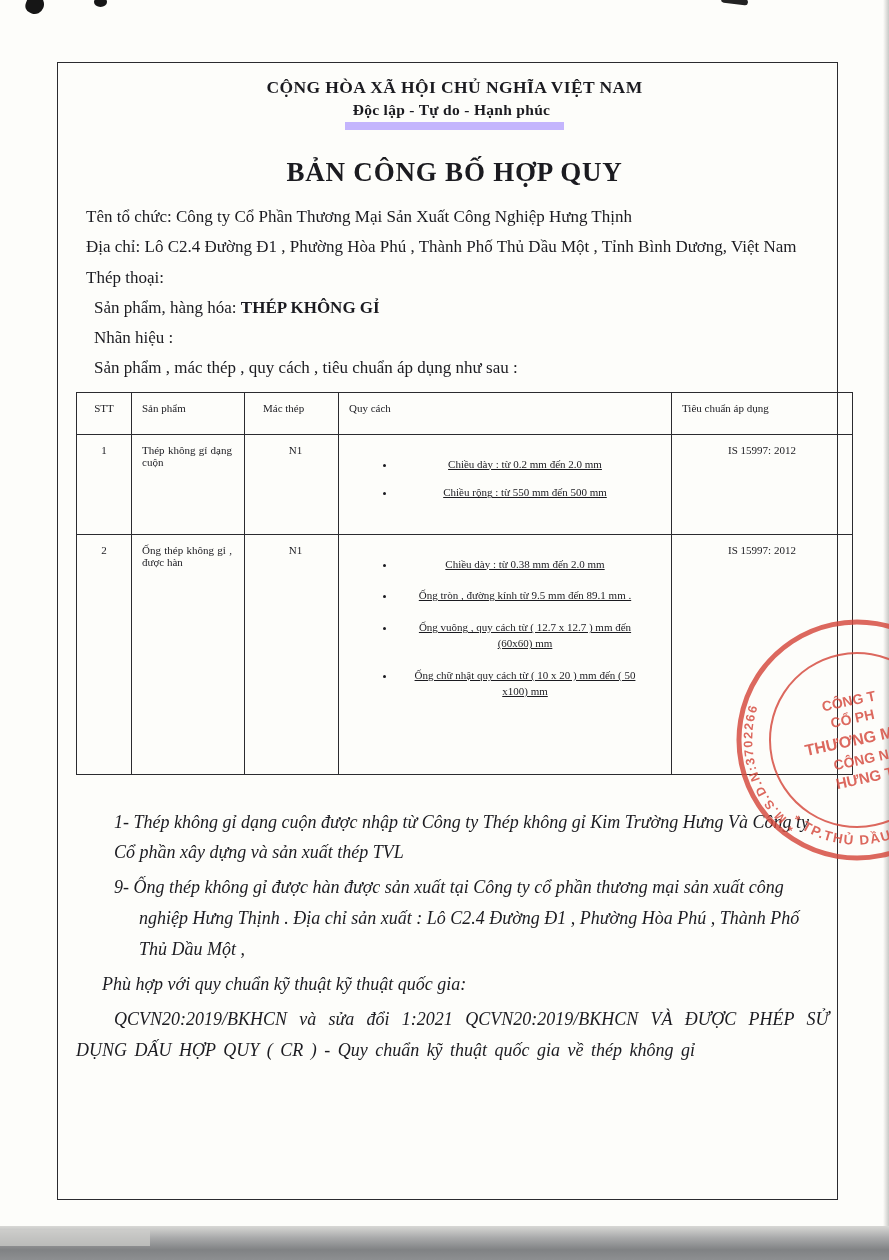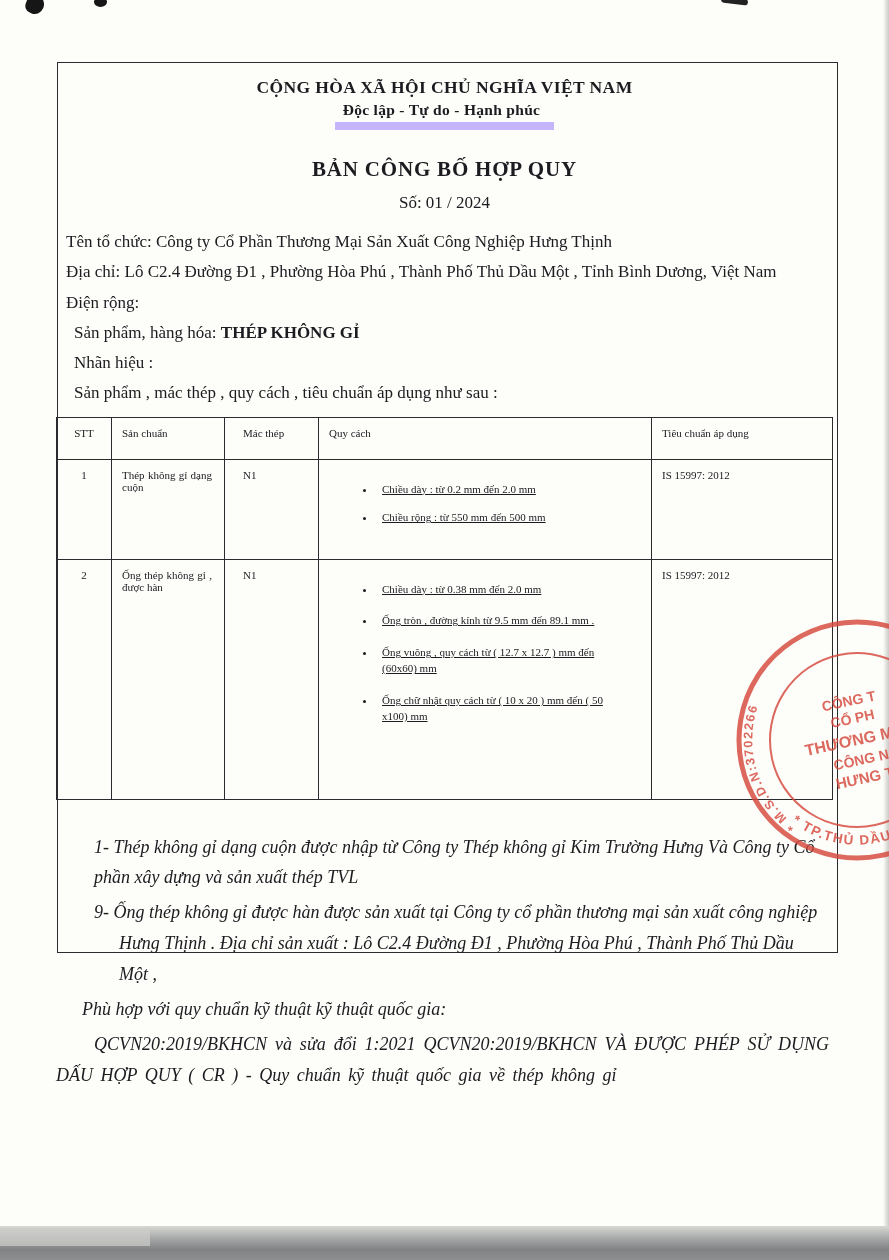--- a/index.html
+++ b/index.html
@@ -4,48 +4,48 @@
 <style>
   html,body{margin:0;padding:0;background:#e8e8e6;}
   .page{
     position:relative;width:889px;height:1260px;margin:0 auto;
     background:#fdfdfa;overflow:hidden;
     font-family:"Liberation Serif","DejaVu Serif",serif;
     color:#1b1b20;
   }
   
   .frame{
-    position:absolute;left:57px;top:62px;width:781px;height:891px;
+    position:absolute;left:57px;top:62px;width:781px;height:1138px;
     border:1.6px solid #2b2b2f;box-sizing:border-box;
-    padding:10px 14px 0 8px;
+    padding:10px 14px 0 28px;
   }
   .center{text-align:center;}
   .national-title{font-size:17.5px;font-weight:bold;letter-spacing:.4px;margin:4px 0 2px 0;}
   .motto-wrap{margin:3px 0 0 0;}
   .motto{
     display:inline-block;font-size:15.5px;font-weight:bold;
     border-bottom:8px solid #c4b5fd;padding:0 14px 3px 8px;letter-spacing:.3px;
   }
-  .doc-title{font-size:21px;font-weight:bold;letter-spacing:.8px;margin:27px 0 0 0;}
+  .doc-title{font-size:27px;font-weight:bold;letter-spacing:.8px;margin:27px 0 0 0;}
   .doc-number{font-size:17px;margin:11px 0 0 0;}
 
   .para{font-size:17px;line-height:1.78;margin:0;font-family:Liberation Serif, serif;}
   .para.first{margin-top:14px;}
   .para.indent{margin-left:8px;}
   .bold{font-weight:bold;}
 
   
   table.spec-table{
     border-collapse:collapse;table-layout:fixed;
     width:776px;margin:8px 0 0 -10px;
     font-size:11px;
   }
   .spec-table th,.spec-table td{
     border:1.4px solid #2b2b2f;vertical-align:top;
-    padding:9px 10px;box-sizing:border-box;
+    padding:9px 10px;box-sizing:border-box;text-align:center;
   }
   .spec-table th{font-weight:normal;text-align:left;height:42px;}
   th.c-stt,td.c-stt{width:55px;text-align:center;padding-left:4px;padding-right:4px;}
   th.c-prod,td.c-prod{width:113px;}
   td.c-prod{text-align:justify;padding-right:12px;}
   th.c-grade,td.c-grade{width:94px;padding-left:18px;}
   th.c-spec,td.c-spec{width:333px;}
   th.c-std,td.c-std{width:181px;}
   tr.row1 td{height:100px;}
   tr.row2 td{height:240px;}
@@ -88,35 +88,34 @@
   <div class="edge-right"></div>
 
   <div class="frame">
 
     <div class="center">
       <div class="national-title">CỘNG HÒA XÃ HỘI CHỦ NGHĨA VIỆT NAM</div>
       <div class="motto-wrap">
         <span class="motto">Độc lập - Tự do - Hạnh phúc</span>
       </div>
       <div class="doc-title">BẢN CÔNG BỐ HỢP QUY</div>
-      <div class="doc-number">Số: 01 / 2024</div>
     </div>
 
     <p class="para first">Tên tổ chức: Công ty Cổ Phần Thương Mại Sản Xuất Công Nghiệp Hưng Thịnh</p>
     <p class="para">Địa chỉ: Lô C2.4 Đường Đ1 , Phường Hòa Phú , Thành Phố Thủ Dầu Một , Tỉnh Bình Dương, Việt Nam</p>
-    <p class="para">Điện rộng:</p>
+    <p class="para">Thép thoại:</p>
     <p class="para indent"><span>Sản phẩm, hàng hóa: </span><span class="bold">THÉP KHÔNG GỈ</span></p>
     <p class="para indent">Nhãn hiệu :</p>
     <p class="para indent">Sản phẩm , mác thép , quy cách , tiêu chuẩn áp dụng như sau :</p>
 
     <table class="spec-table">
       <thead>
         <tr>
           <th class="c-stt">STT</th>
-          <th class="c-prod">Sản chuẩn</th>
+          <th class="c-prod">Sản phẩm</th>
           <th class="c-grade">Mác thép</th>
           <th class="c-spec">Quy cách</th>
           <th class="c-std">Tiêu chuẩn áp dụng</th>
         </tr>
       </thead>
       <tbody>
         <tr class="row1">
           <td class="c-stt">1</td>
           <td class="c-prod">Thép không gỉ dạng cuộn</td>
           <td class="c-grade">N1</td>

